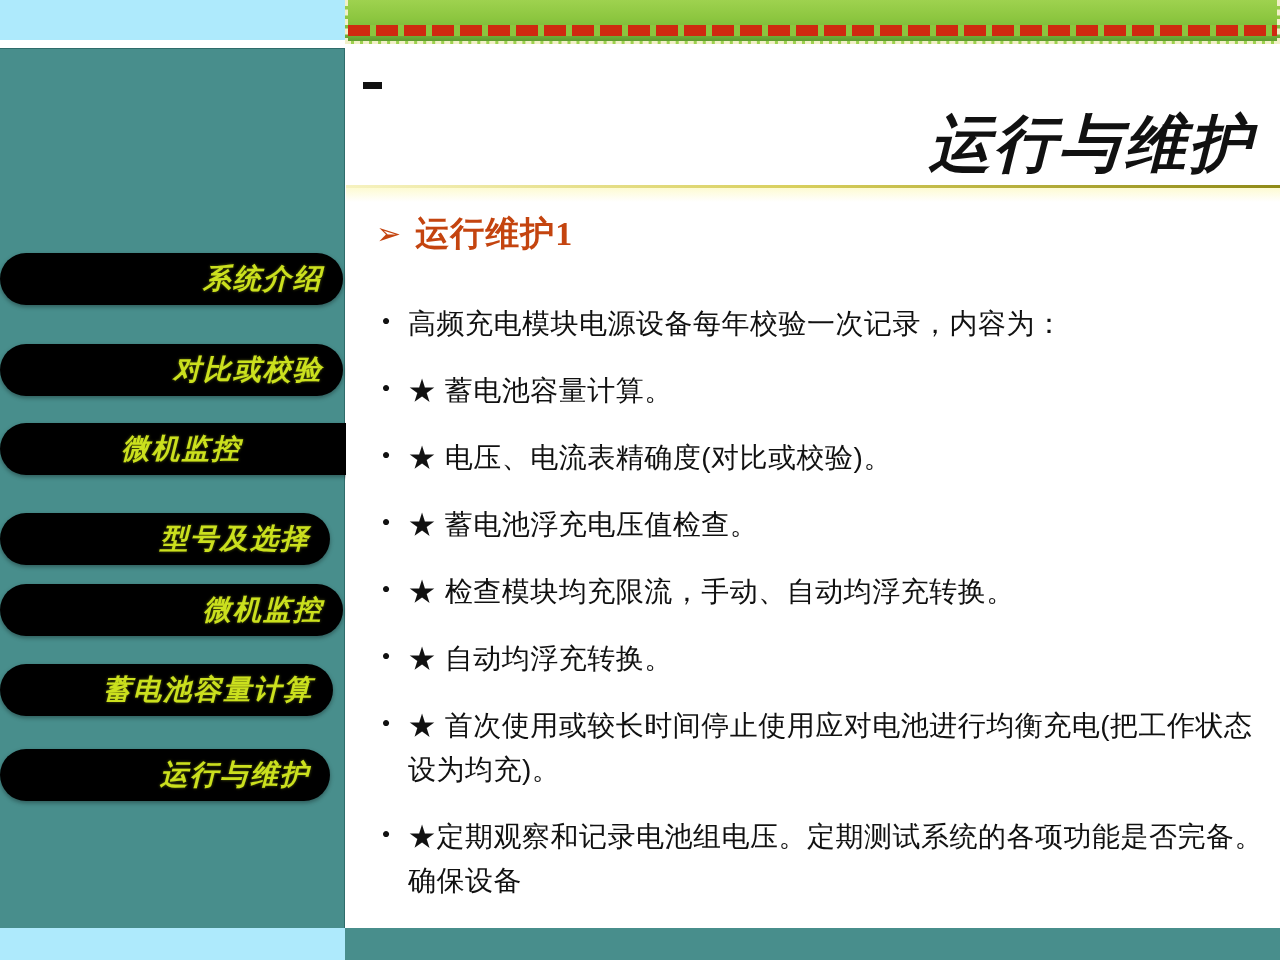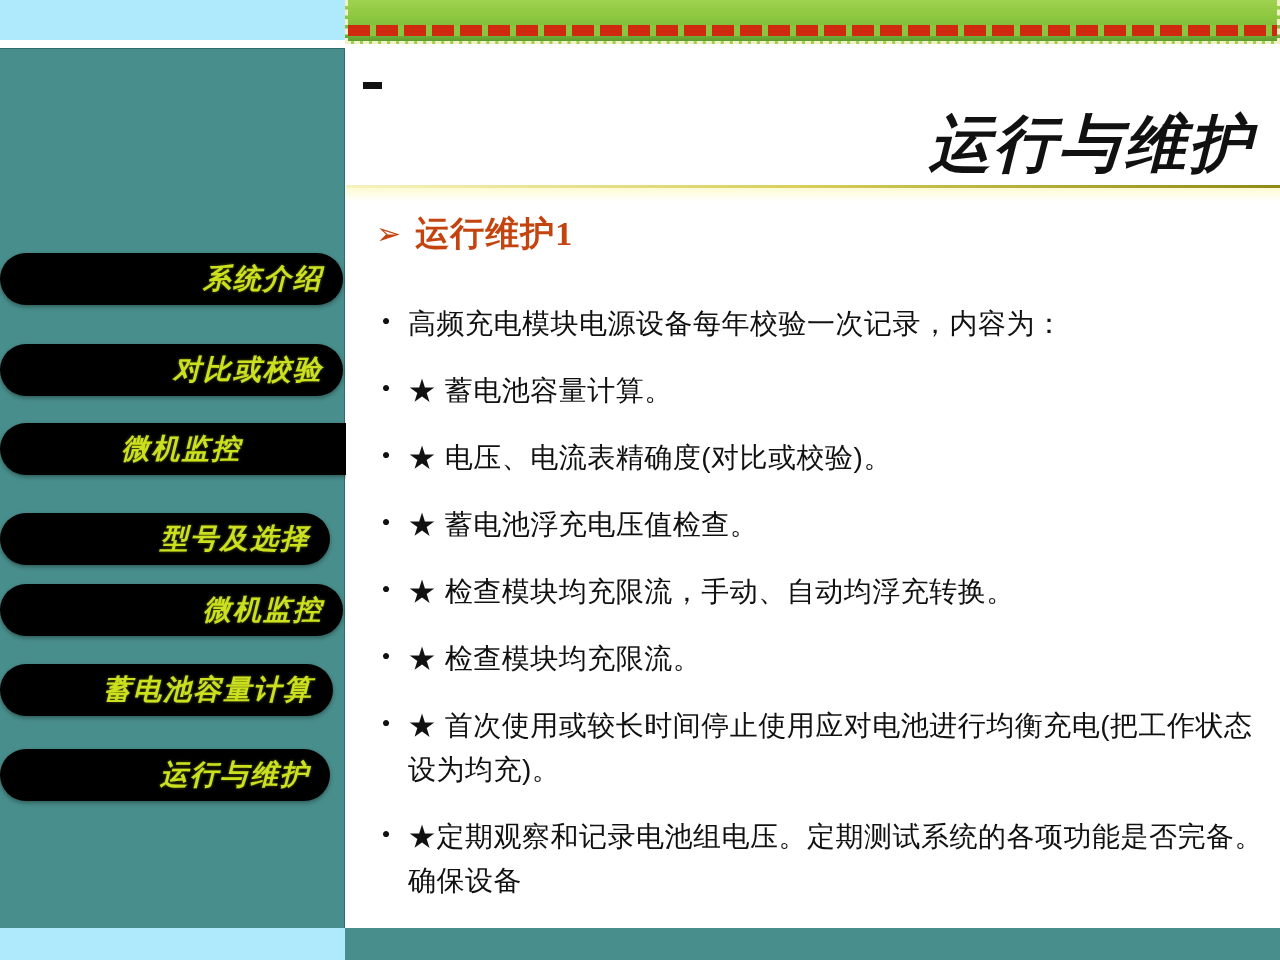--- a/index.html
+++ b/index.html
@@ -228,21 +228,21 @@
       <div class="bullet">
         <span class="bullet-dot">•</span>
         <span class="bullet-text">★ 蓄电池浮充电压值检查。</span>
       </div>
       <div class="bullet">
         <span class="bullet-dot">•</span>
         <span class="bullet-text">★ 检查模块均充限流，手动、自动均浮充转换。</span>
       </div>
       <div class="bullet">
         <span class="bullet-dot">•</span>
-        <span class="bullet-text">★ 检查模块均充限流。</span>
+        <span class="bullet-text">★ 自动均浮充转换。</span>
       </div>
       <div class="bullet">
         <span class="bullet-dot">•</span>
         <span class="bullet-text">★ 首次使用或较长时间停止使用应对电池进行均衡充电(把工作状态设为均充)。</span>
       </div>
       <div class="bullet">
         <span class="bullet-dot">•</span>
         <span class="bullet-text">★定期观察和记录电池组电压。定期测试系统的各项功能是否完备。确保设备</span>
       </div>
     </div>

